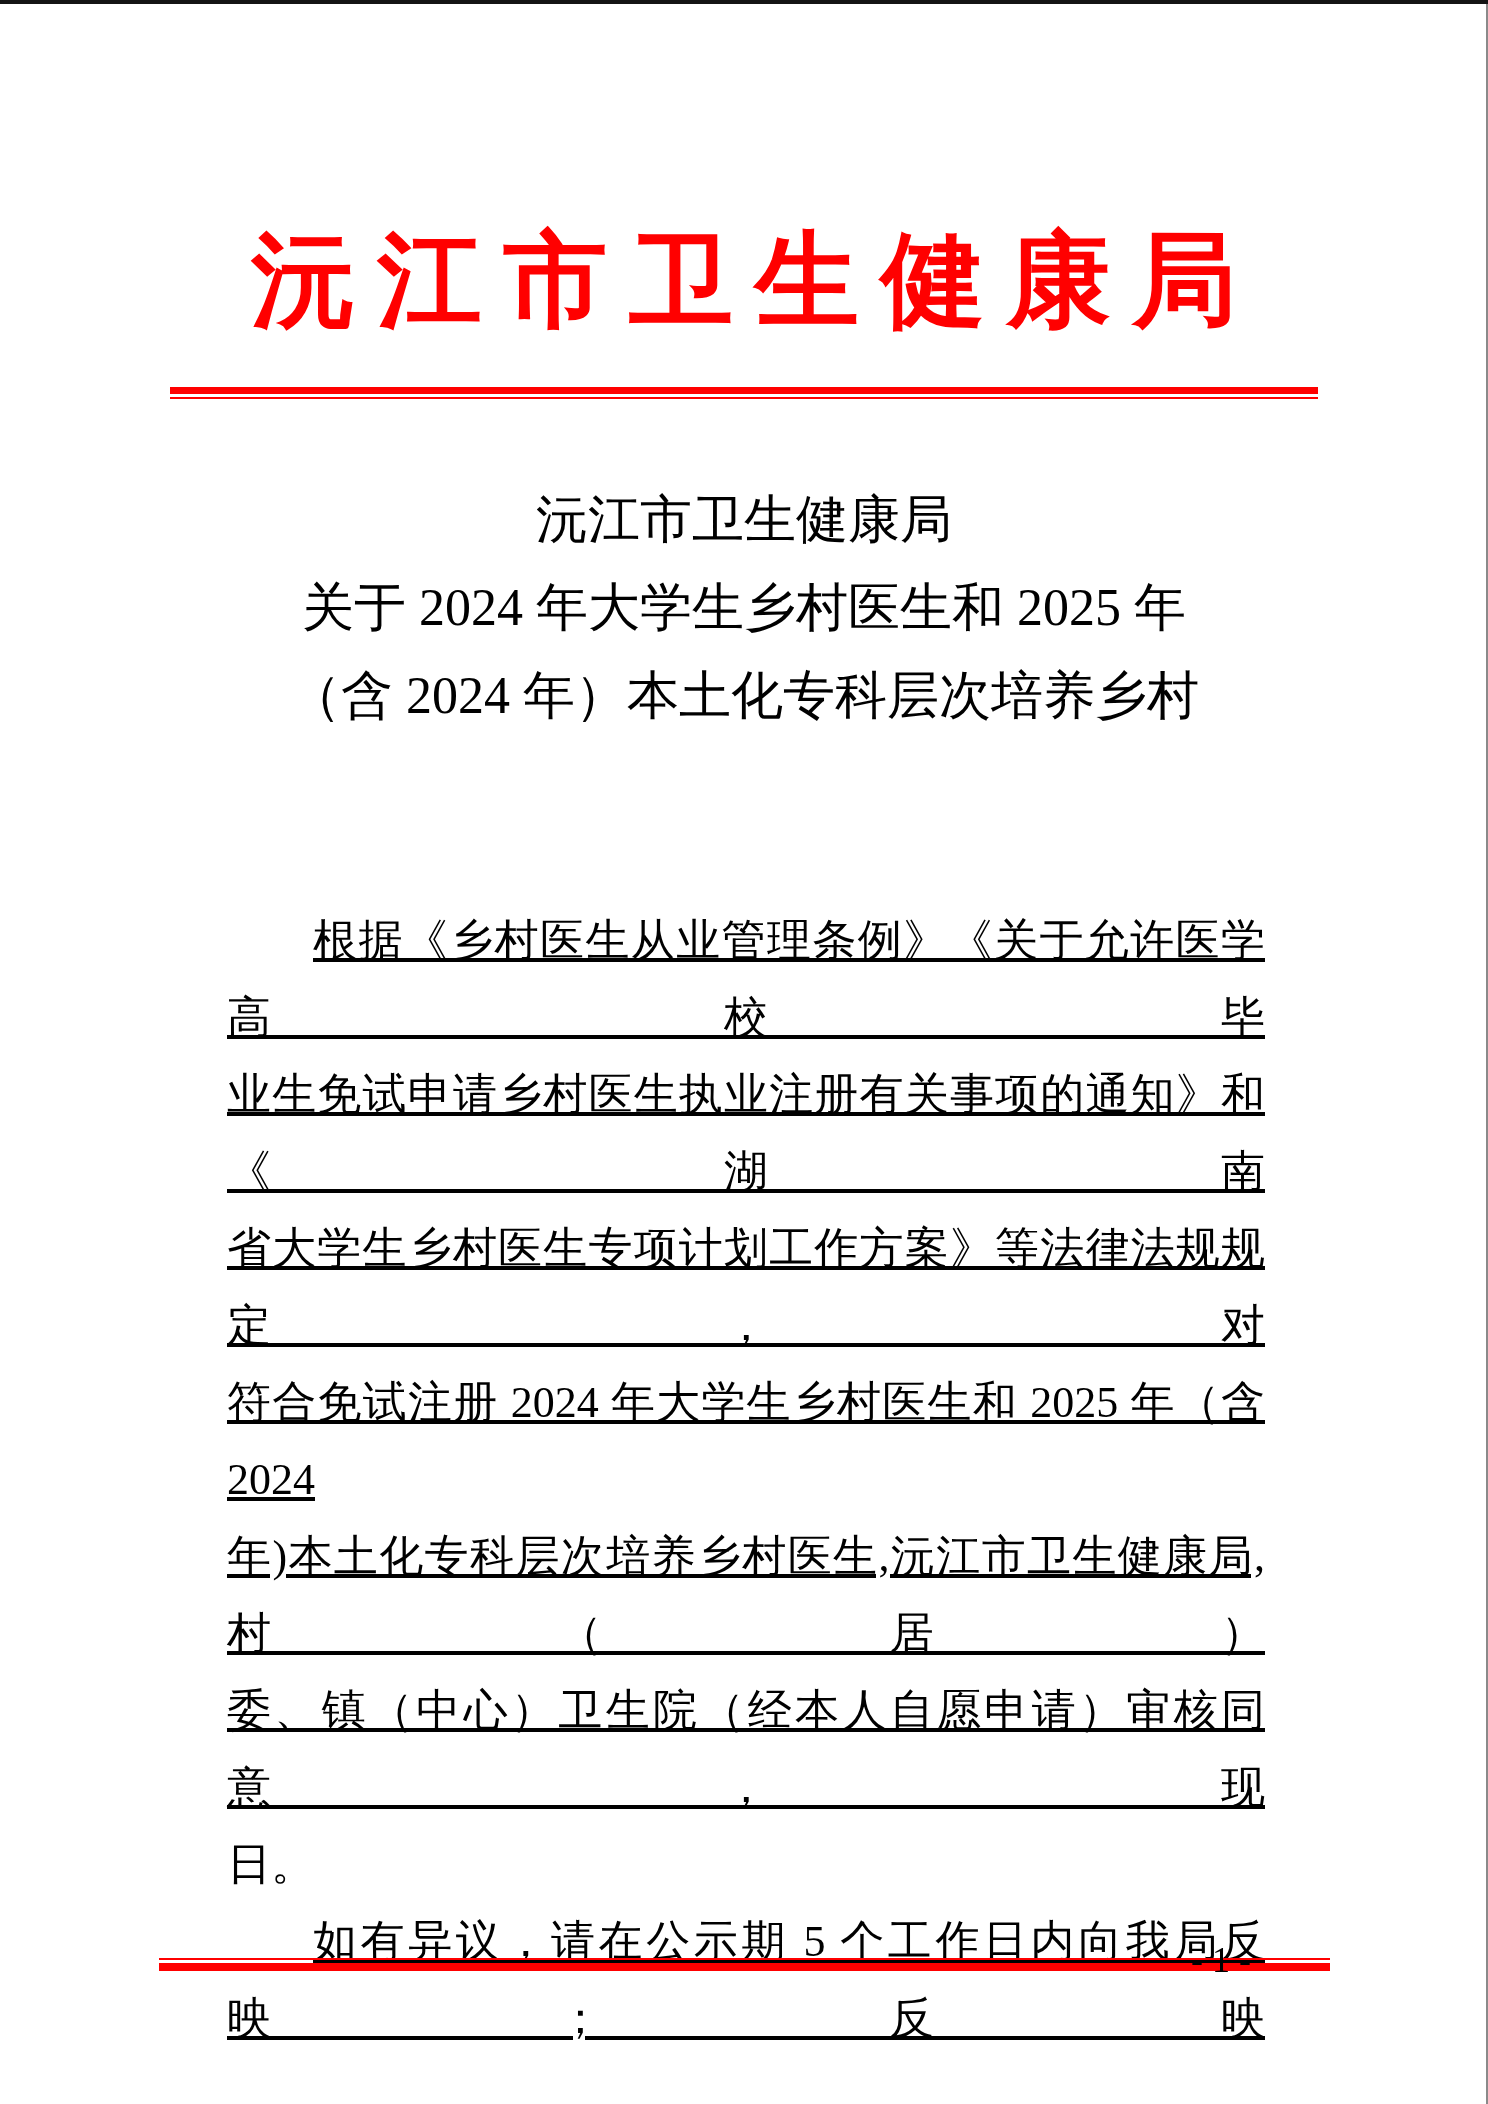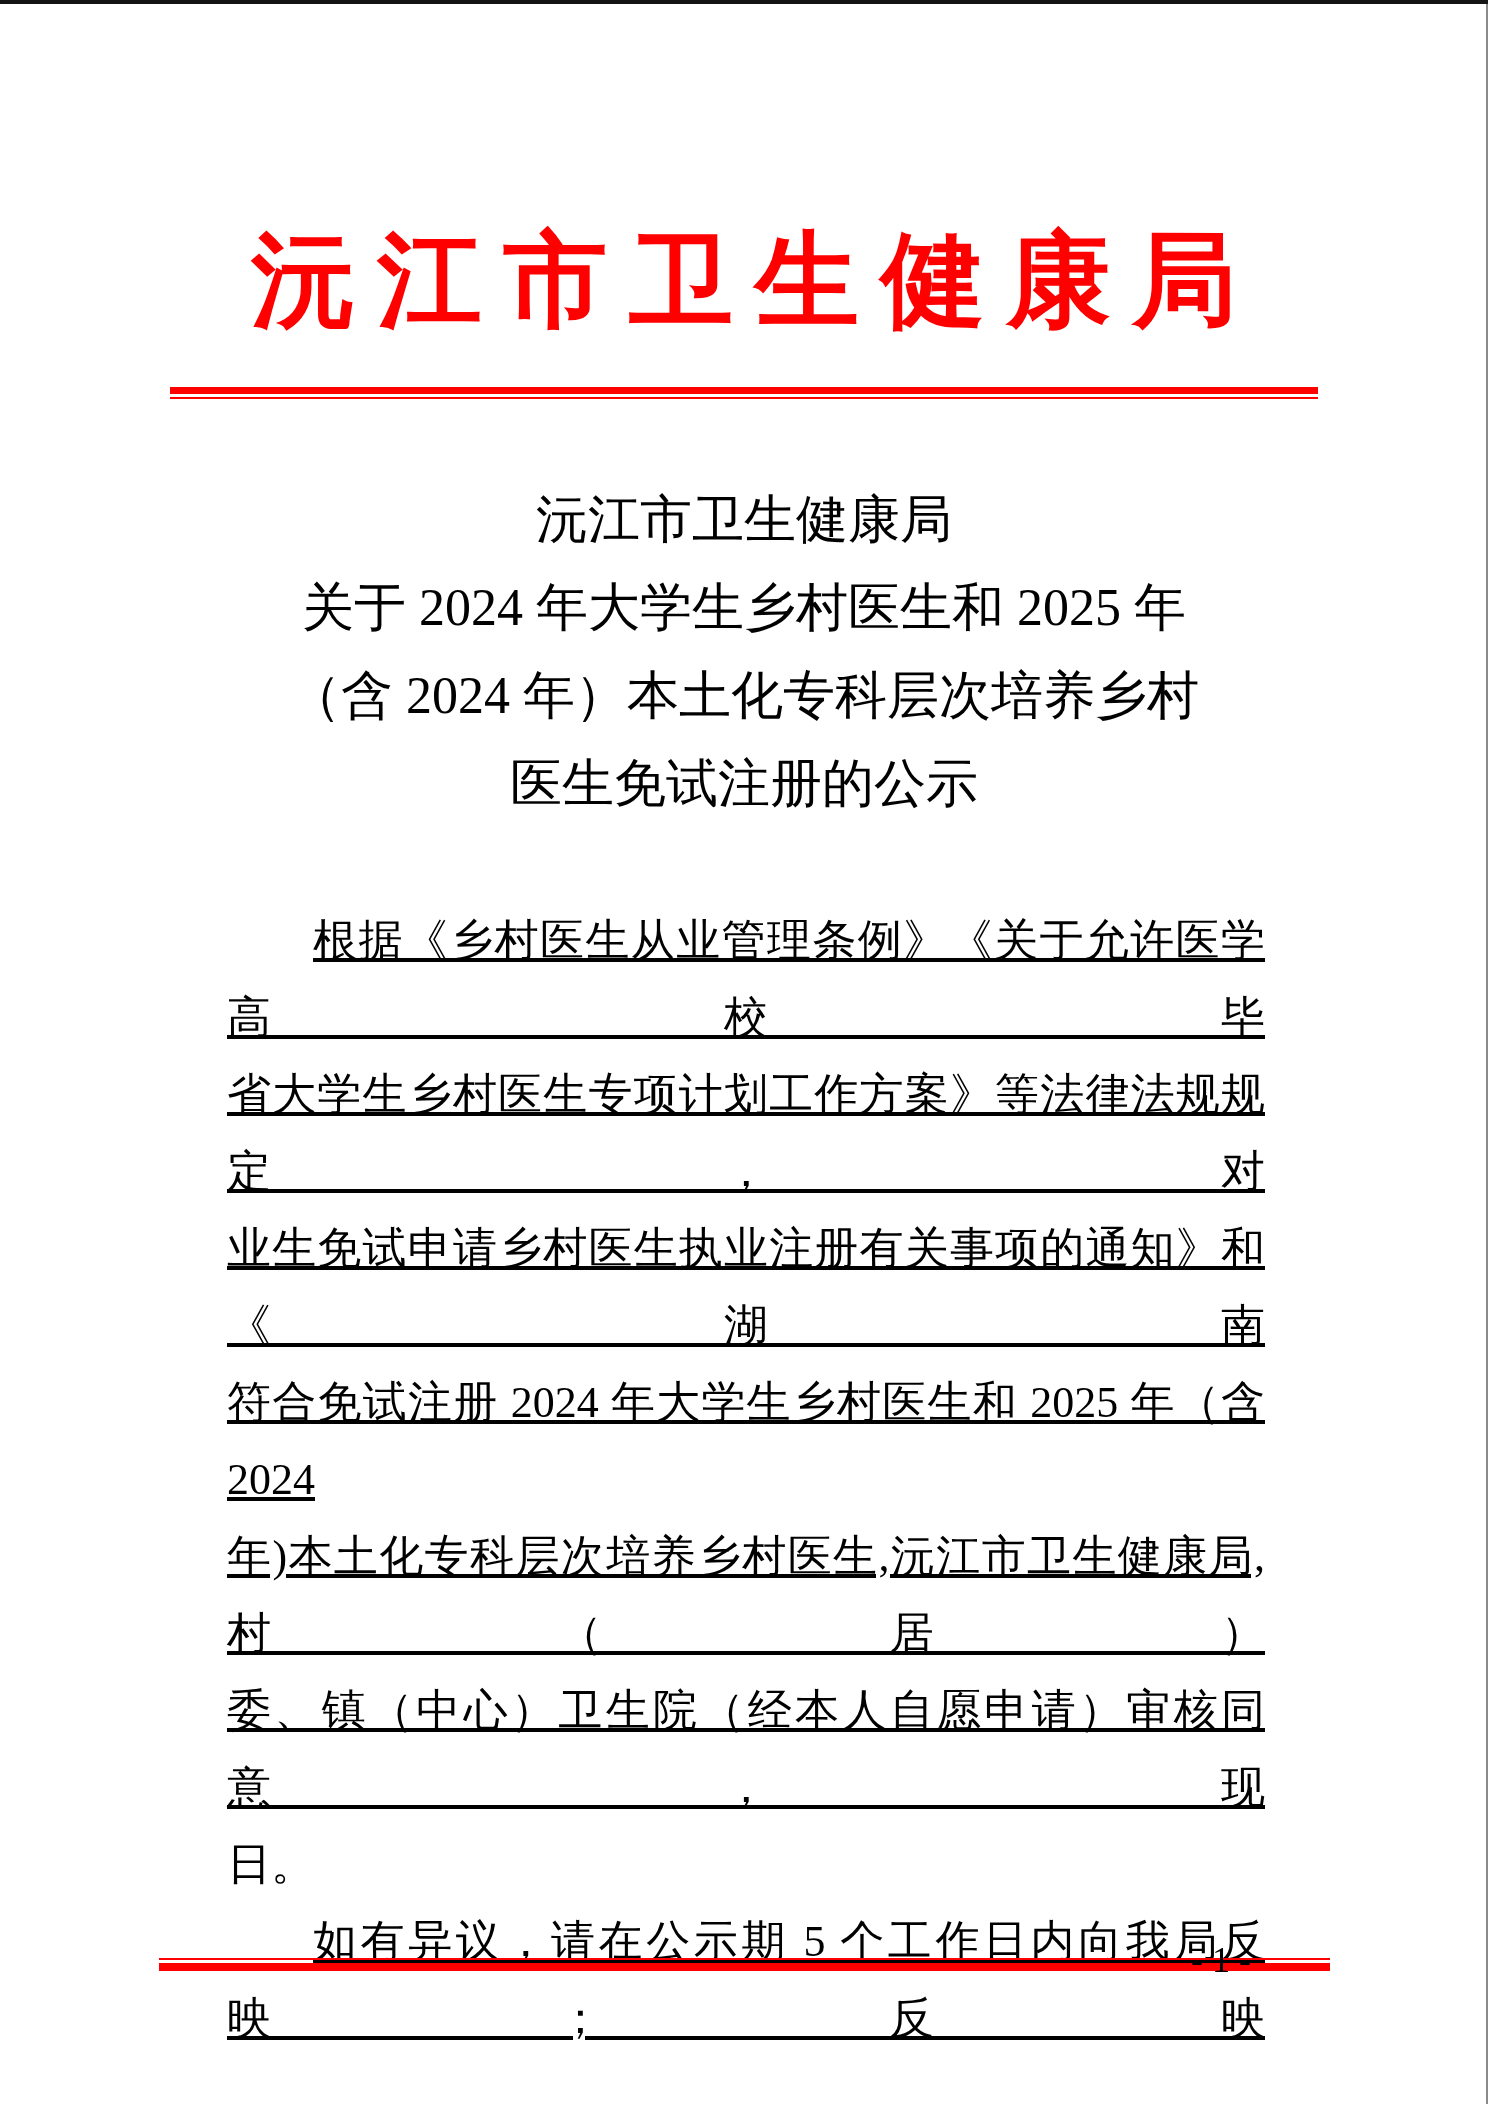--- a/index.html
+++ b/index.html
@@ -111,29 +111,28 @@
   <div class="header-rule">
     <div class="bar-thick"></div>
     <div class="bar-gap"></div>
     <div class="bar-thin"></div>
   </div>
 
   <div class="doc-title">
     <div class="title-line">沅江市卫生健康局</div>
     <div class="title-line">关于 2024 年大学生乡村医生和 2025 年</div>
     <div class="title-line">（含 2024 年）本土化专科层次培养乡村</div>
-    <div class="title-line">医生免试注册的公示</div>
   </div>
 
   <div class="doc-body">
 
     <div>
       <div class="line fill first">根据《乡村医生从业管理条例》《关于允许医学高校毕</div>
+      <div class="line fill">业生免试申请乡村医生执业注册有关事项的通知》和《湖南</div>
       <div class="line fill">省大学生乡村医生专项计划工作方案》等法律法规规定，对</div>
-      <div class="line fill">业生免试申请乡村医生执业注册有关事项的通知》和《湖南</div>
       <div class="line fill">符合免试注册 2024 年大学生乡村医生和 2025 年（含 2024</div>
       <div class="line fill">年)本土化专科层次培养乡村医生,沅江市卫生健康局,村（居）</div>
       <div class="line fill">委、镇（中心）卫生院（经本人自愿申请）审核同意，现</div>
       <div class="line plain">日。</div>
     </div>
 
     <div>
       <div class="line fill first">如有异议，请在公示期 5 个工作日内向我局反映；反映</div>
 
     </div>

